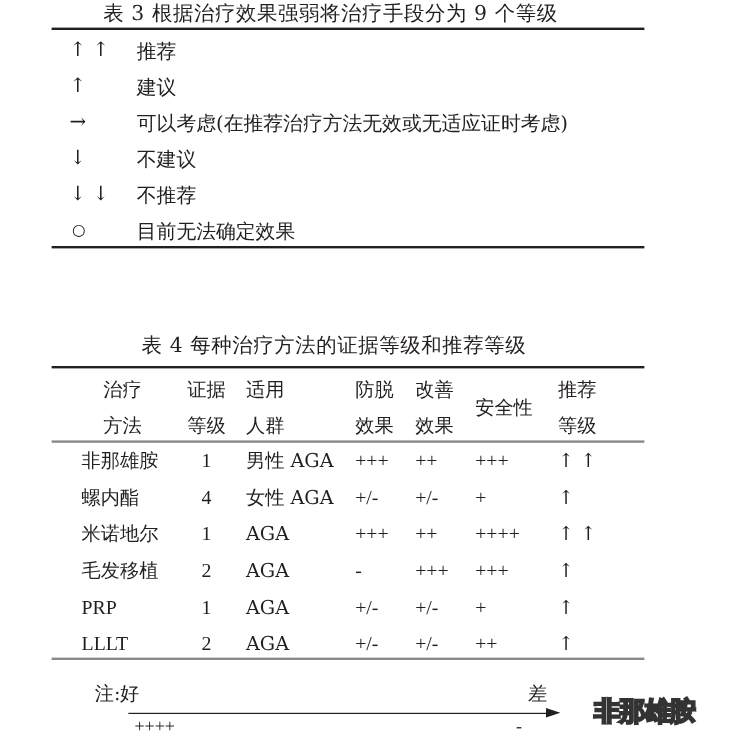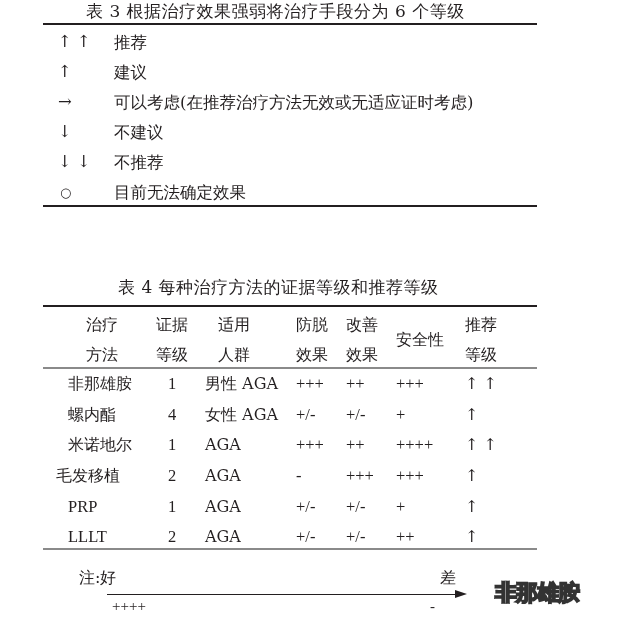--- a/index.html
+++ b/index.html
@@ -27,21 +27,21 @@
       position: absolute; left: 495px; top: 578px;
       font-family: "DejaVu Sans", sans-serif; font-weight: bold; font-size: 22px;
       color: #ffffff; letter-spacing: -1px;
       -webkit-text-stroke: 1.6px #333333;
       text-shadow: 0 0 1px #555;
     }
   </style>
 </head>
 <body>
 
-<div class="abs caption" style="left:86px; top:0px;">表 3   根据治疗效果强弱将治疗手段分为 6 个等级</div>
+<div class="abs caption" style="left:86px; top:0px;">表 3   根据治疗效果强弱将治疗手段分为 9 个等级</div>
 <div class="rule-thick" style="top:23px;"></div>
 
 <div>
   <div>
     <div class="abs t3" style="left:58px; top:32px;">↑ ↑</div>
     <div class="abs t3" style="left:114px; top:32px;">推荐</div>
   </div>
   <div>
     <div class="abs t3" style="left:58px; top:62px;">↑</div>
     <div class="abs t3" style="left:114px; top:62px;">建议</div>
@@ -70,21 +70,21 @@
 
 <div>
   <div class="abs hdr" style="left:86px; top:310px;">
     <div>治疗</div>
     <div>方法</div>
   </div>
   <div class="abs hdr" style="left:156px; top:310px;">
     <div>证据</div>
     <div>等级</div>
   </div>
-  <div class="abs hdr" style="left:205px; top:310px;margin-left:13px;">
+  <div class="abs hdr" style="left:205px; top:310px;">
     <div>适用</div>
     <div>人群</div>
   </div>
   <div class="abs hdr" style="left:296px; top:310px;">
     <div>防脱</div>
     <div>效果</div>
   </div>
   <div class="abs hdr" style="left:346px; top:310px;">
     <div>改善</div>
     <div>效果</div>
@@ -123,21 +123,21 @@
     <div class="abs t4" style="left:68px; top:435px;">米诺地尔</div>
     <div class="abs latin" style="left:168px; top:435px;">1</div>
     <div class="abs t4" style="left:205px; top:435px;">AGA</div>
     <div class="abs latin" style="left:296px; top:435px;">+++</div>
     <div class="abs latin" style="left:346px; top:435px;">++</div>
     <div class="abs latin" style="left:396px; top:435px;">++++</div>
     <div class="abs t4" style="left:465px; top:435px;">↑ ↑</div>
   </div>
 
   <div>
-    <div class="abs t4" style="left:56px; top:466px;">毛发移植</div>
+    <div class="abs t4" style="left:68px; top:466px;">毛发移植</div>
     <div class="abs latin" style="left:168px; top:466px;">2</div>
     <div class="abs t4" style="left:205px; top:466px;">AGA</div>
     <div class="abs latin" style="left:296px; top:466px;">-</div>
     <div class="abs latin" style="left:346px; top:466px;">+++</div>
     <div class="abs latin" style="left:396px; top:466px;">+++</div>
     <div class="abs t4" style="left:465px; top:466px;">↑</div>
   </div>
 
   <div>
     <div class="abs latin" style="left:68px; top:497px;">PRP</div>

